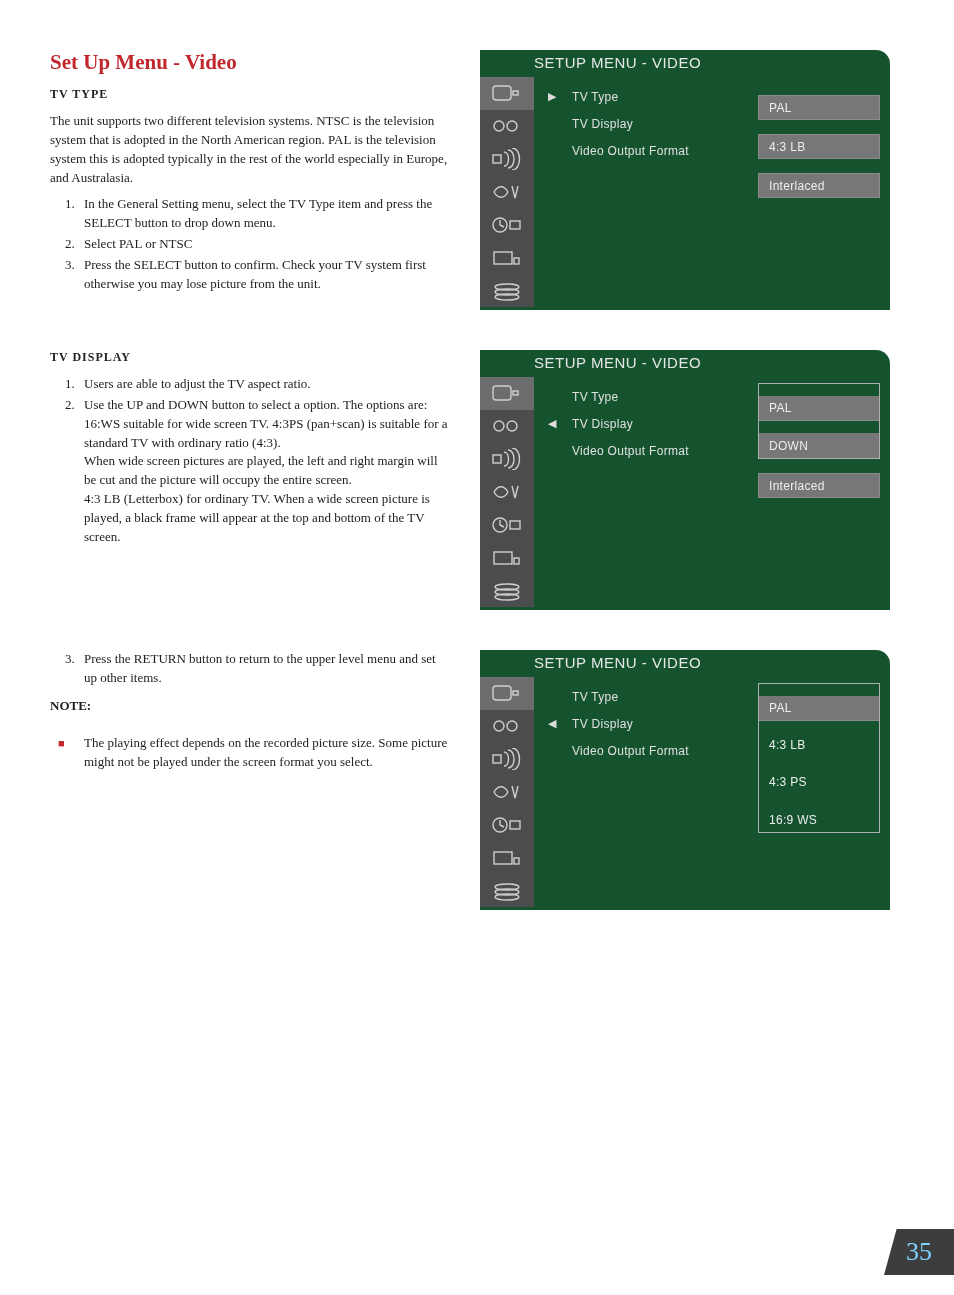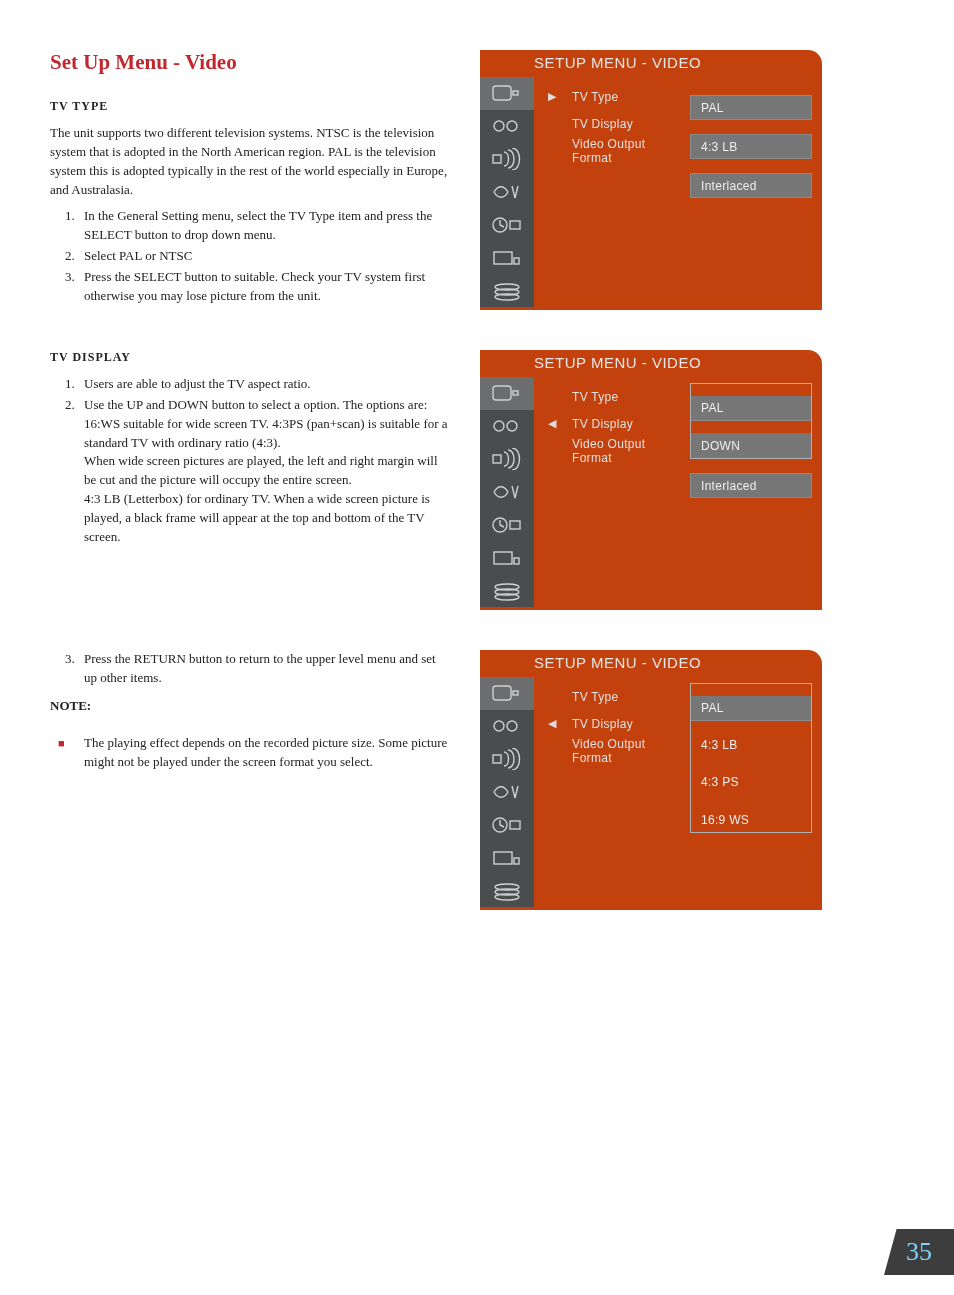--- a/index.html
+++ b/index.html
@@ -14,21 +14,21 @@
     position: relative;
     min-height: 1295px;
   }
   .row { display: flex; gap: 30px; margin-bottom: 40px; }
   .leftcol { flex: 0 0 400px; }
   .rightcol { flex: 1; }
   h1.section-title {
     color: #c1272d;
     font-size: 21px;
     font-weight: bold;
-    margin-bottom: 24px;
+    margin-bottom: 12px;
     font-family: Georgia, serif;
   }
   h3.sub-heading {
     font-family: Georgia, serif;
     font-size: 12px;
     font-weight: bold;
     letter-spacing: 1px;
     margin-bottom: 10px;
   }
   p.body-text { line-height: 1.45; margin-bottom: 8px; }
@@ -36,23 +36,23 @@
   ol.steps li { margin-bottom: 2px; padding-left: 6px; }
   ul.notes { list-style: none; padding-left: 28px; line-height: 1.45; }
   ul.notes li { position: relative; margin-bottom: 2px; padding-left: 6px; }
   ul.notes li::before {
     content: "■"; color: #c1272d; position: absolute; left: -20px; font-size: 11px; top: 2px;
   }
   .note-label { font-weight: bold; margin-bottom: 20px; font-family: Georgia, serif; font-size: 13px; }
 
   
   .osd {
-    background: #c2410c;
+    background: #14532d;
     border-radius: 0 14px 0 0;
-    width: 342px;
+    width: 410px;
     height: 260px;
     color: #e6e6e6;
     font-family: Arial, Helvetica, sans-serif;
     font-size: 12px;
     overflow: hidden;
   }
   .osd-title {
     padding: 4px 0 6px 54px;
     font-size: 15px;
     letter-spacing: .5px;
@@ -117,21 +117,21 @@
 <body>
 
 <div class="row">
   <div class="leftcol">
     <h1 class="section-title">Set Up Menu - Video</h1>
     <h3 class="sub-heading">TV TYPE</h3>
     <p class="body-text">The unit supports two different television systems. NTSC is the television system that is adopted in the North American region. PAL is the television system this is adopted typically in the rest of the world especially in Europe, and Australasia.</p>
     <ol class="steps">
       <li>In the General Setting menu, select the TV Type item and press the SELECT button to drop down menu.</li>
       <li>Select PAL or NTSC</li>
-      <li>Press the SELECT button to suitable. Check your TV system first otherwise you may lose picture from the unit.</li>
+      <li>Press the SELECT button to confirm. Check your TV system first otherwise you may lose picture from the unit.</li>
     </ol>
   </div>
   <div class="rightcol">
     <div class="osd">
       <div class="osd-title">SETUP MENU - VIDEO</div>
       <div class="osd-body">
         <div class="osd-icons">
           <div class="ico sel">
               <svg class="ico-svg" viewBox="0 0 34 22">
                 <rect x="3" y="4" width="18" height="14" rx="3"></rect>

